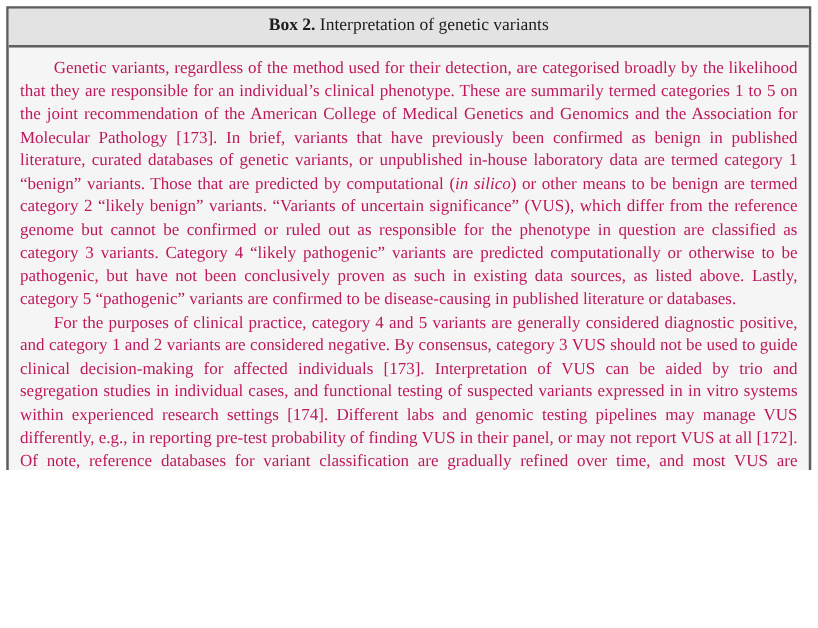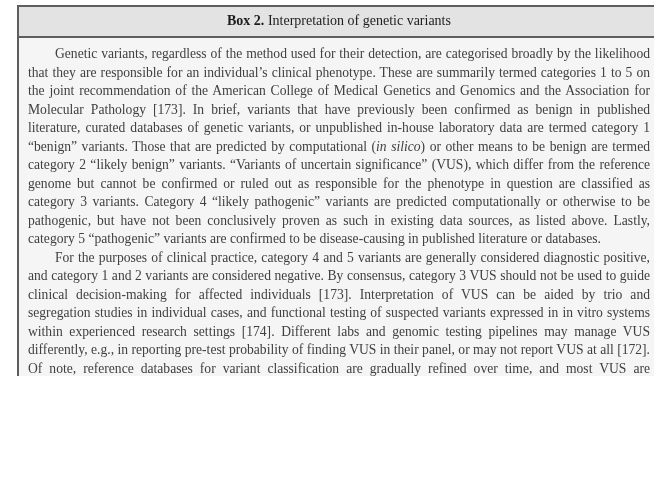--- a/index.html
+++ b/index.html
@@ -5,21 +5,21 @@
   html, body {
     margin: 0;
     padding: 0;
     background: #ffffff;
     font-family: "Liberation Serif", "DejaVu Serif", serif;
   }
   .page {
     width: 654px;
     height: 376px;
     box-sizing: border-box;
-    padding: 5px 17px;
+    padding: 5px 5px;
     background: #ffffff;
   }
   .boxframe {
     box-sizing: border-box;
     width: 644px;
     height: 492px;
     border: 2px solid #5e5e5e;
     background: #f5f5f5;
     display: flex;
     flex-direction: column;
@@ -34,21 +34,21 @@
     color: #1c1c1c;
     flex: 0 0 auto;
   }
   .box-header .bold { font-weight: bold; }
   .box-body {
     box-sizing: border-box;
     flex: 1 1 auto;
     padding: 7px 9px 6px 9px;
     font-size: 13.6px;
     line-height: 18.5px;
-    color: #404040;
+    color: #be185d;
     overflow: hidden;
   }
   .box-body p {
     margin: 0;
     text-align: justify;
     text-indent: 27px;
   }
 </style>
 </head>
 <body>

